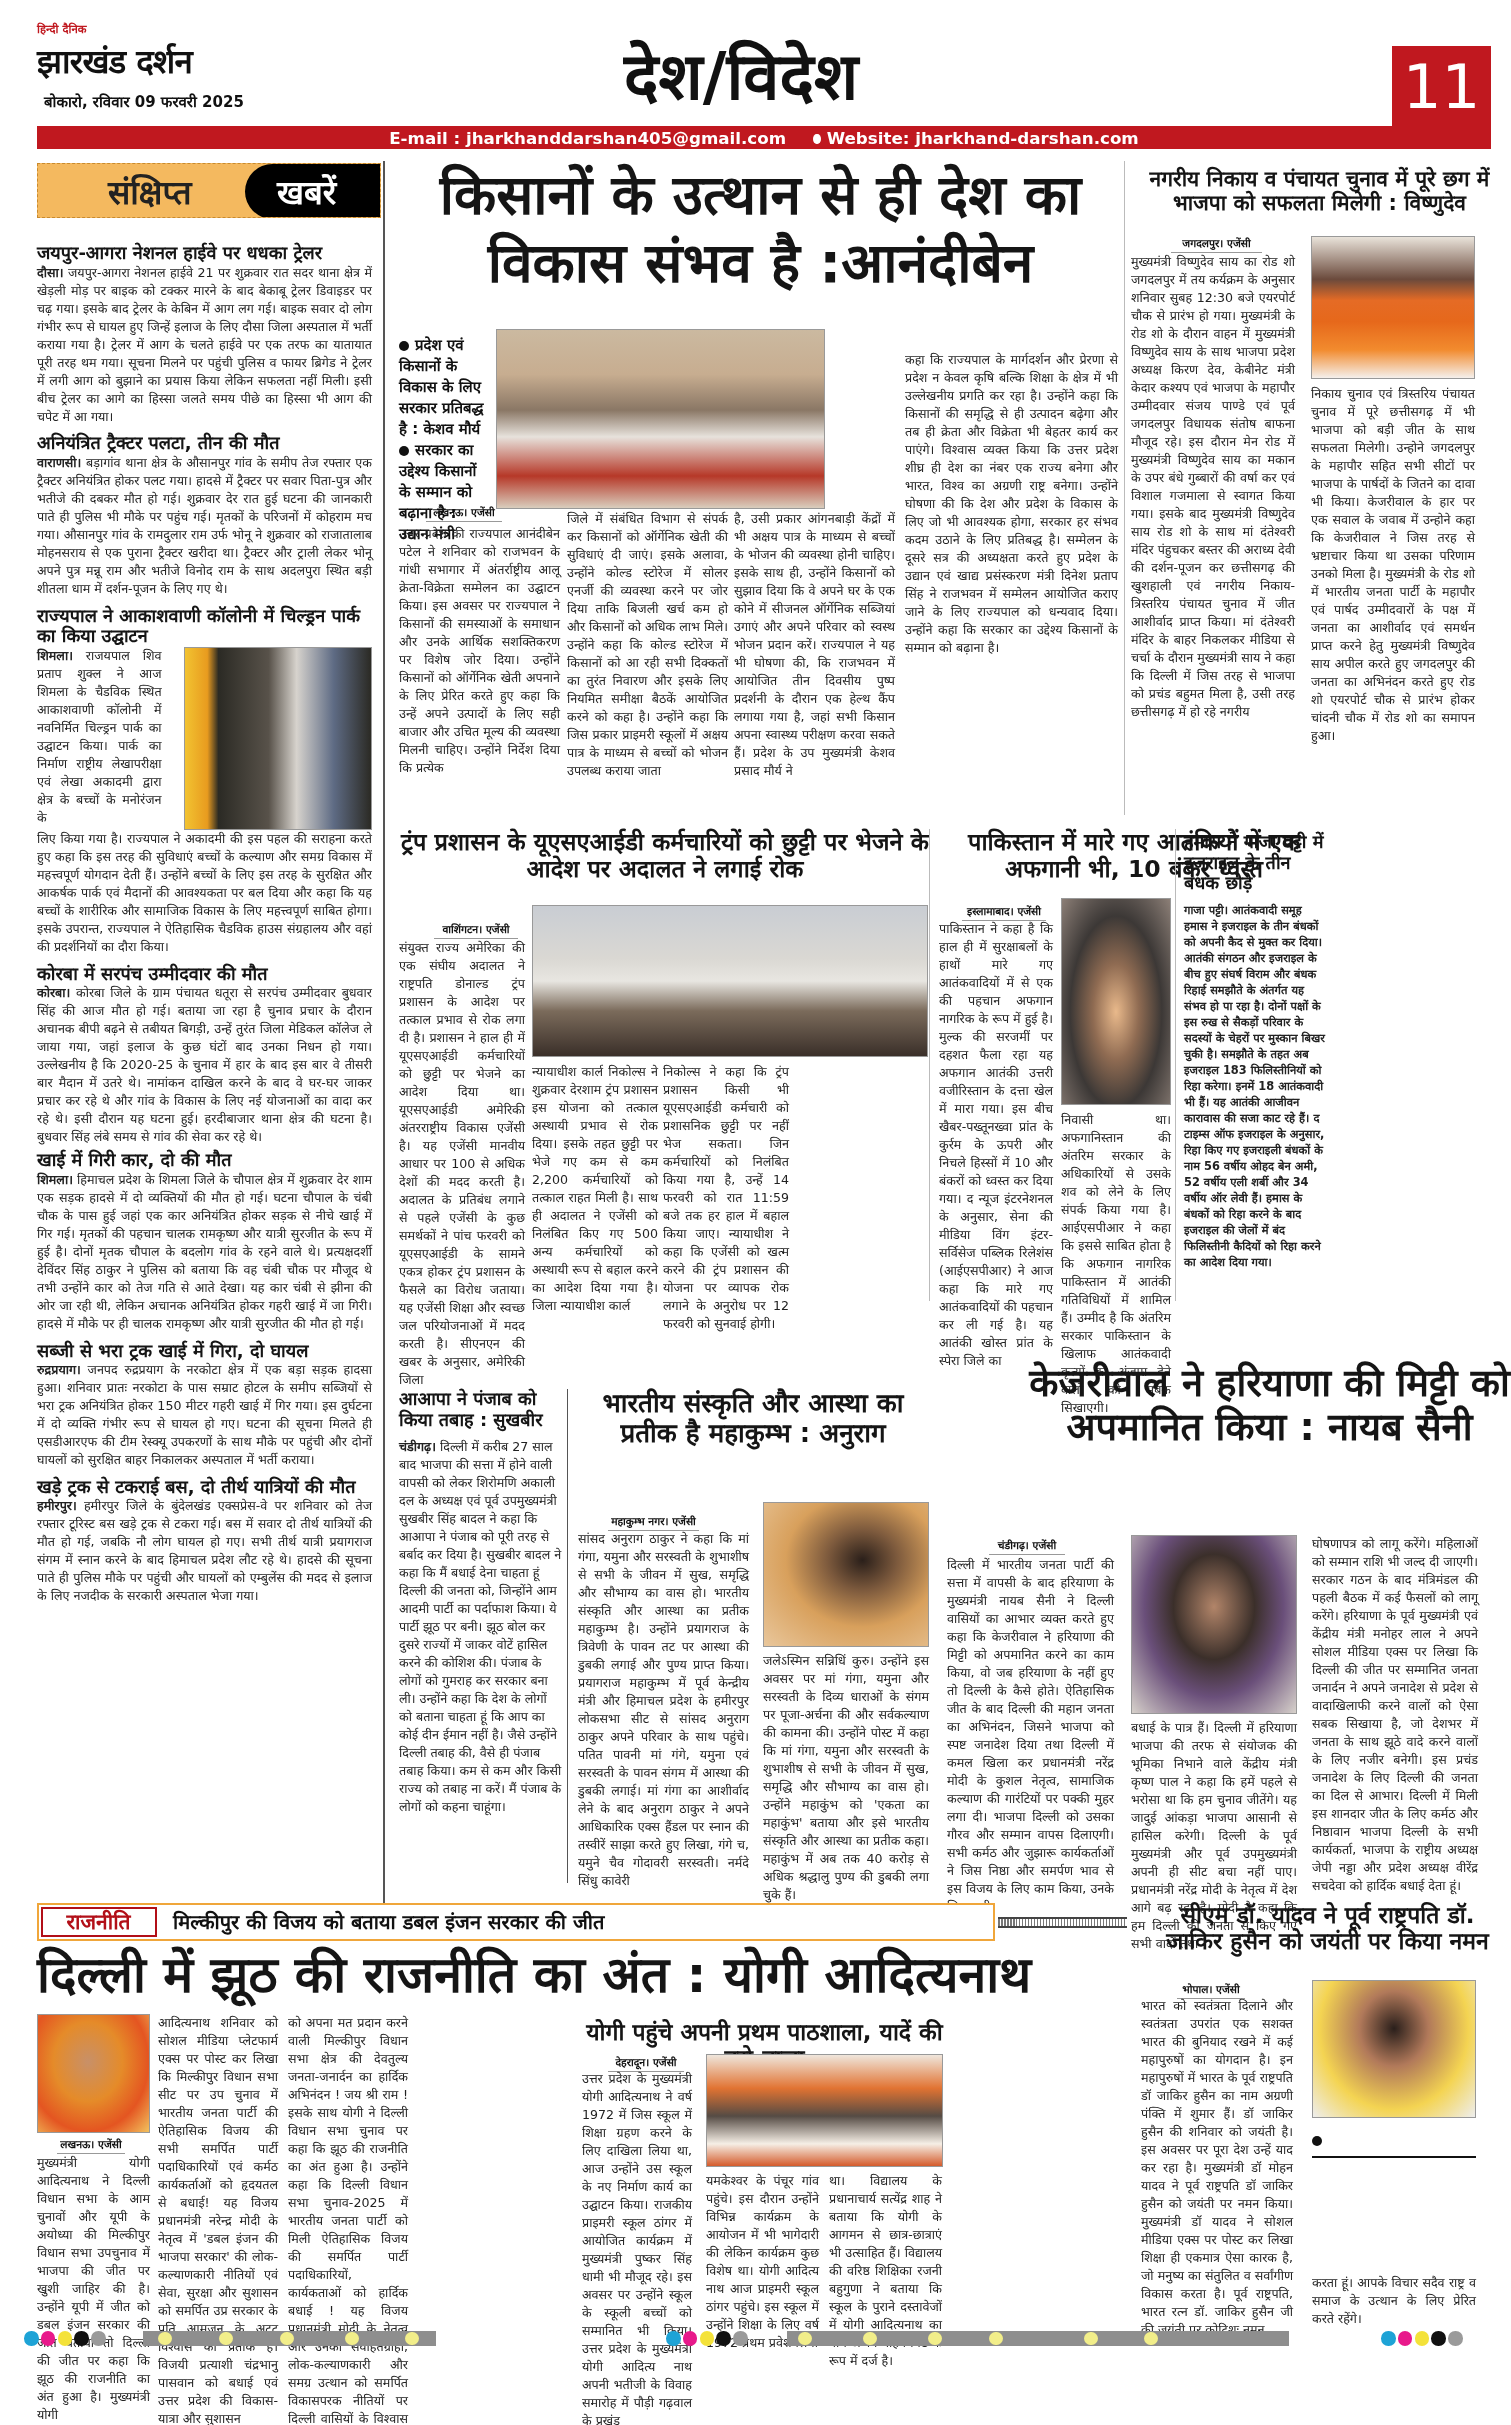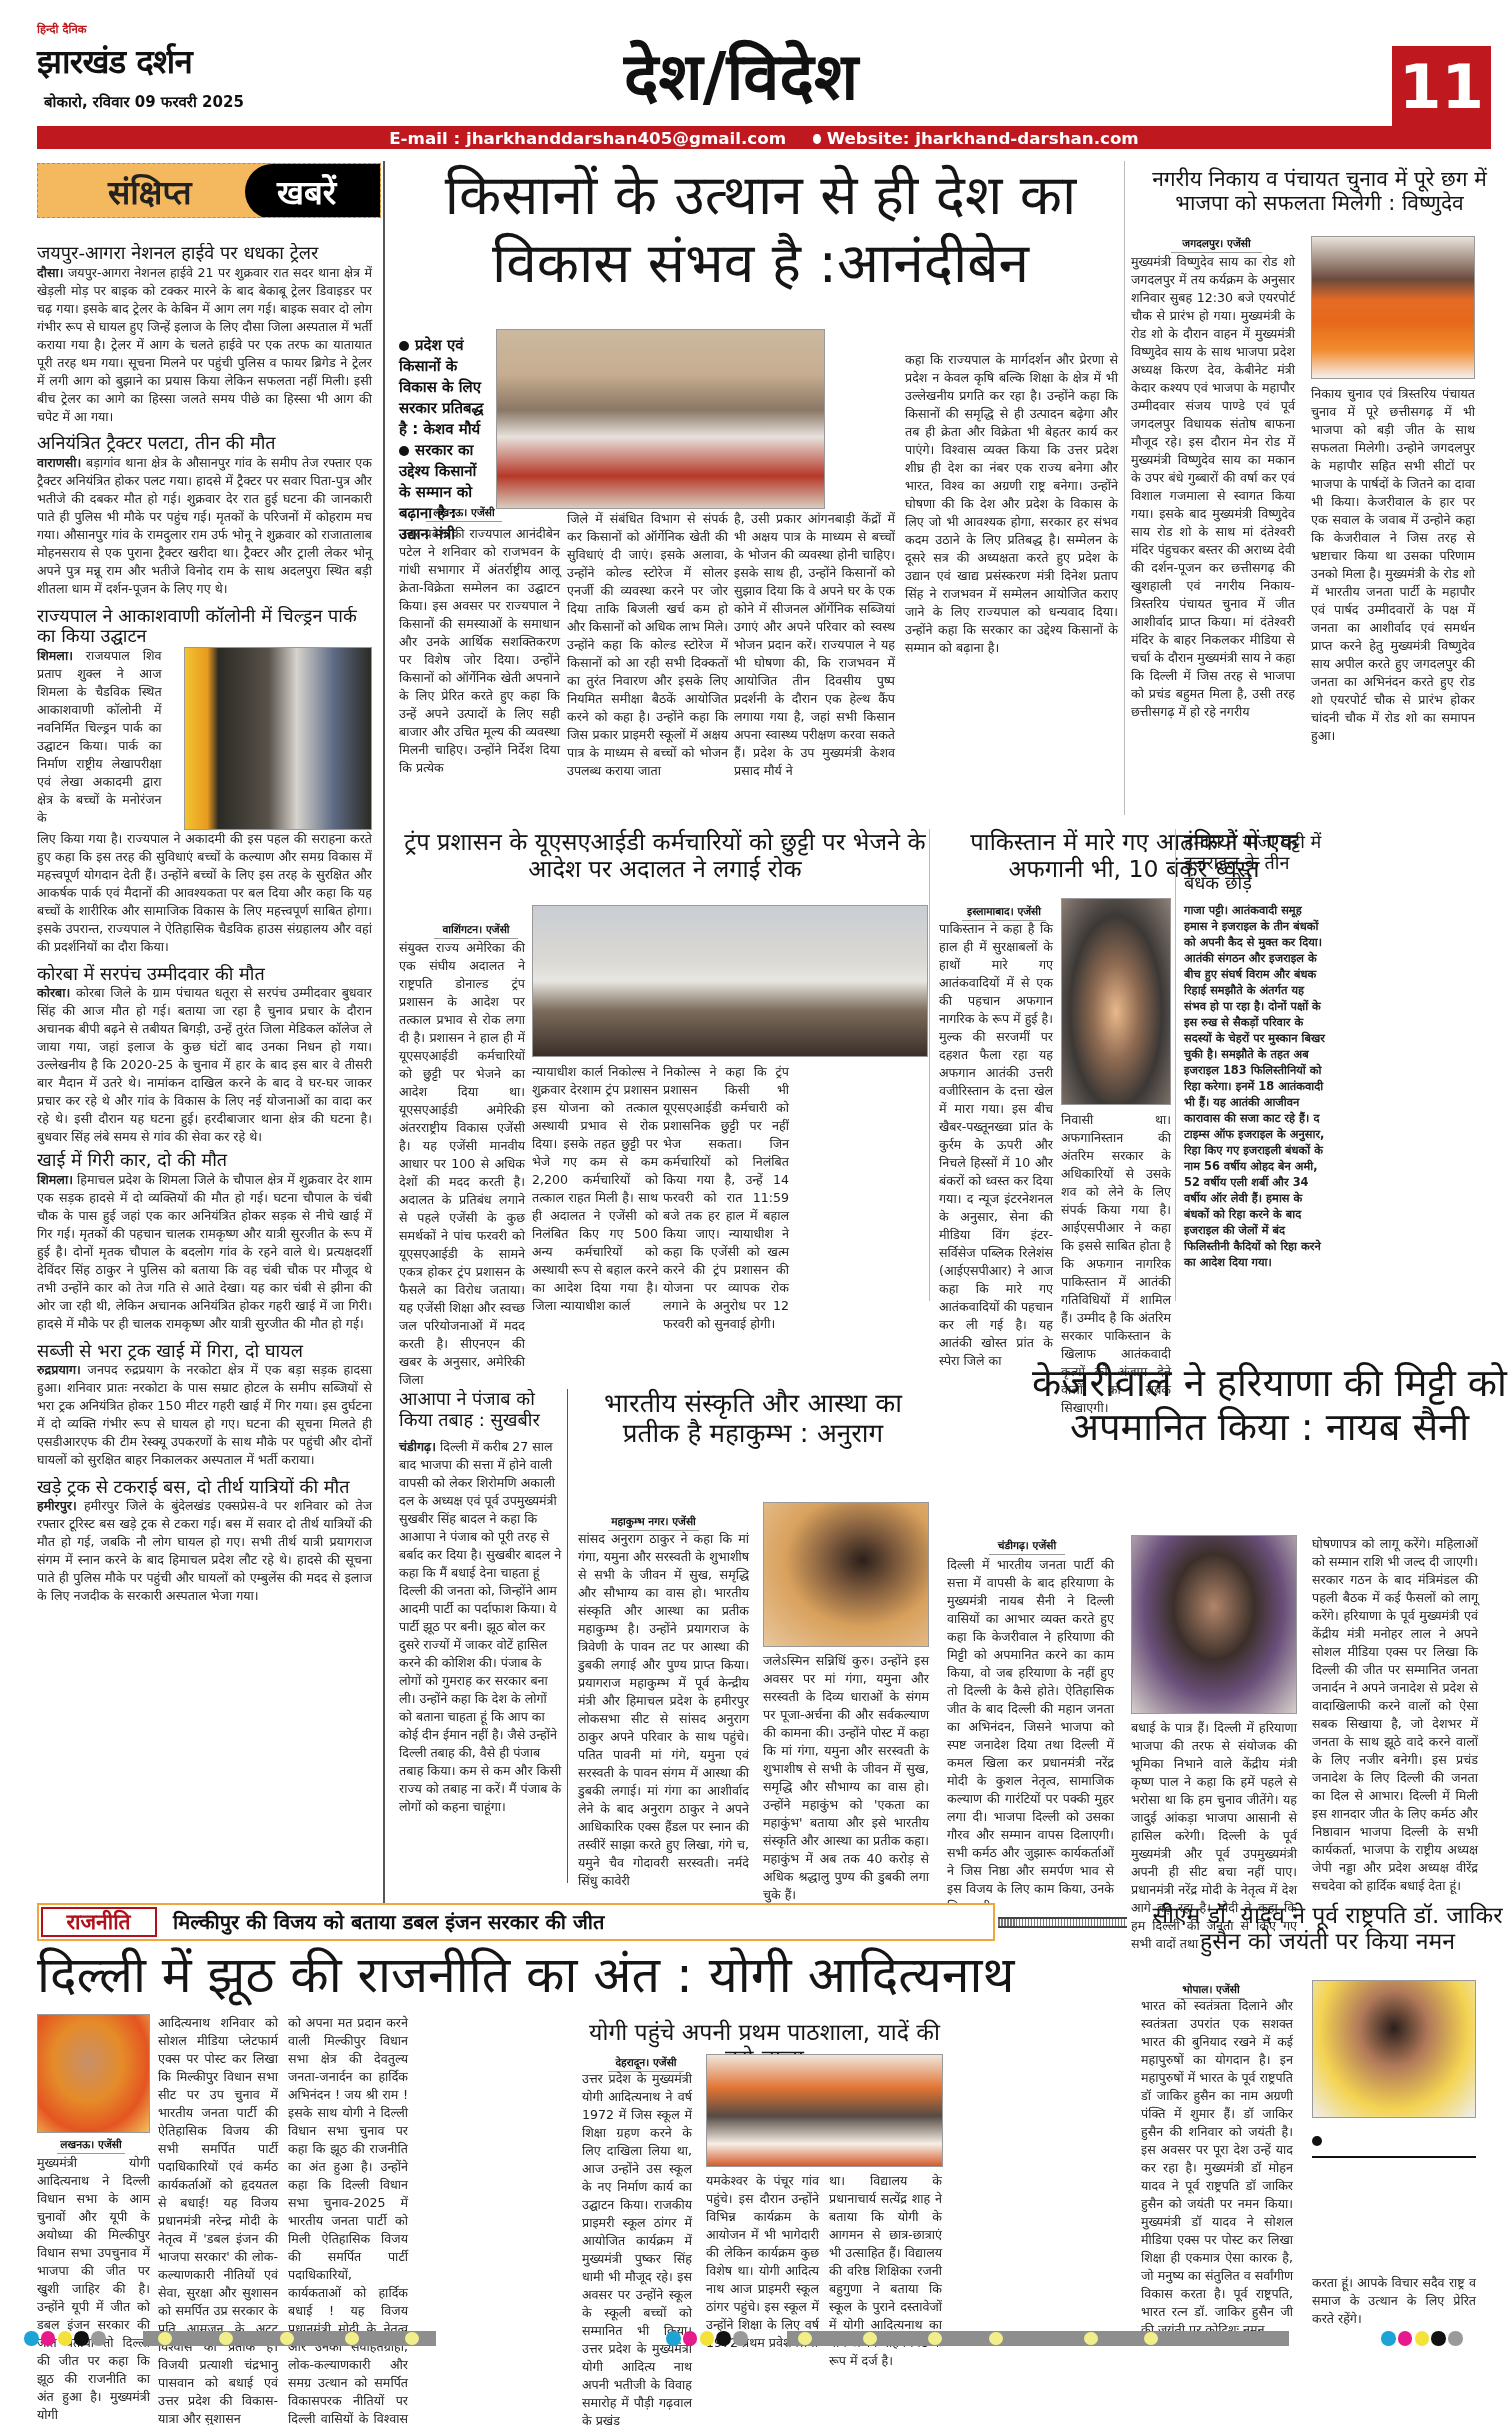--- a/index.html
+++ b/index.html
@@ -2,29 +2,29 @@
 <html style="font-size:12px"><head>
 <meta charset="utf-8">
 <style>
   *{box-sizing:border-box;margin:0;padding:0}
   body{width:1511px;height:2426px;background:#fff;font-family:"DejaVu Sans",sans-serif;color:#111;position:relative;overflow:hidden}
   .abs{position:absolute}
   .masthead-sub{left:37px;top:21px;font-size:11.4px;color:#c0181f;font-weight:bold}
   .masthead-name{left:37px;top:38px;font-size:33px;font-weight:bold;letter-spacing:-0.8px;font-family:"DejaVu Serif",serif}
   .masthead-date{left:44px;top:91px;font-size:15px;font-weight:bold}
   .section-title{left:624px;top:30px;font-size:65px;font-weight:bold;font-family:"DejaVu Serif",serif}
-  .page-num-box{left:1392px;top:46px;width:99px;height:80px;background:#c0181f;color:#fff;font-size:61px;font-weight:bold;display:flex;align-items:center;justify-content:center}
+  .page-num-box{left:1392px;top:46px;width:99px;height:80px;background:#c0181f;color:#fff;font-size:61px;font-weight:normal;display:flex;align-items:center;justify-content:center}
   .top-rule{left:37px;top:126px;width:1355px;height:0.8px;background:#888}
   .contact-bar{left:37px;top:126px;width:1454px;height:23px;background:#c0181f;color:#fff;font-size:16.7px;font-weight:bold;display:flex;align-items:center;justify-content:center;gap:27px}
   .contact-bar .dot{display:inline-block;width:7.6px;height:10.6px;border-radius:50%;background:#fff;margin-right:6px;vertical-align:middle}
   .col-rule{width:1.5px;background:#555}
   .brief-banner{left:37px;top:163px;width:344px;height:55px;background:#f4b95f;border:1.5px dashed #c98a2e;overflow:hidden}
   .brief-banner .l{position:absolute;left:70px;top:4.6px;font-size:33px;font-weight:bold;color:#222}
   .brief-banner .r{position:absolute;left:207px;top:0;width:145px;height:55px;background:#000000;border-radius:46px 0 0 46px;color:#fff;font-size:33px;font-weight:bold;padding-left:32px;padding-top:4.6px}
-  .hed{font-weight:normal;color:#151515;line-height:1.15}
+  .hed{font-weight:bold;color:#151515;line-height:1.15}
   .body{font-size:12.6px;line-height:18px;color:#222;text-align:justify}
   .dateline{font-weight:bold}
   .byline{font-size:10.6px;font-weight:bold;text-align:center;border-bottom:0.8px solid #999;padding-bottom:1.5px}
   .photo{border:0.8px solid #999}
   .ph-hall{background:linear-gradient(180deg,#cbb9a0 0%,#c7ad90 25%,#8a7765 45%,#e7e2dc 60%,#b63828 82%,#d9cdbd 100%)}
   .ph-roadshow{background:linear-gradient(180deg,#e9e3da 0%,#6b4a3c 30%,#e56b25 45%,#e6681b 60%,#f28b2e 80%,#f5f0ec 100%)}
   .ph-shimla{background:linear-gradient(90deg,#f2c331 0%,#e89b1f 12%,#2b2a24 18%,#58524a 45%,#d7d3cd 60%,#5e6b84 80%,#2b2a24 100%)}
   .ph-capitol{background:linear-gradient(180deg,#c9cdd3 0%,#dad8d3 35%,#e8e6e1 50%,#7b6b5b 70%,#3a2f29 100%)}
   .ph-blast{background:radial-gradient(ellipse at 50% 55%,#e9b98b 0%,#8f6b52 30%,#3c3836 60%,#8c7f77 100%)}
   .ph-anurag{background:radial-gradient(ellipse at 60% 40%,#2a1f1a 0%,#7d5a3d 25%,#d8a05c 55%,#e9c79c 100%)}

